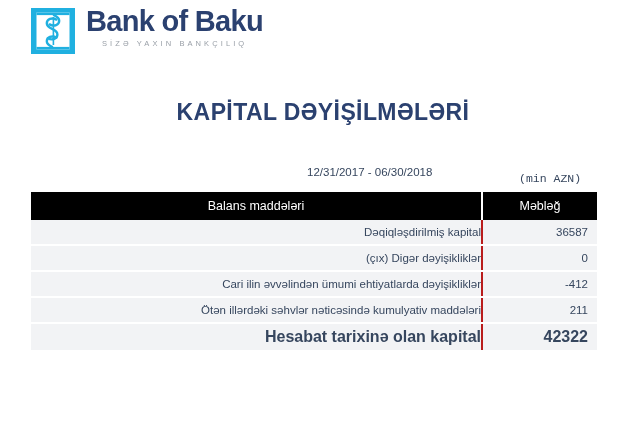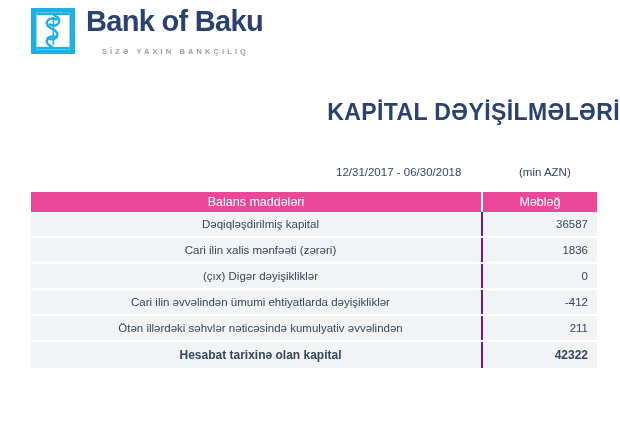--- a/index.html
+++ b/index.html
@@ -38,37 +38,37 @@
   }
   .brand-name {
     font-size: 29px;
     line-height: 30px;
     font-weight: bold;
     color: #2b4170;
     letter-spacing: -0.7px;
     white-space: nowrap;
   }
   .brand-tagline {
-    margin-top: 11px;
+    margin-top: 3px;
     font-size: 7.5px;
     line-height: 9px;
     color: #9aa0a8;
     letter-spacing: 3.1px;
-    font-weight: bold;
+    font-weight: normal;
     white-space: nowrap;
     padding-left: 16px;
   }
 
   
   .page-title {
     position: absolute;
     left: 0;
     right: 0;
     top: 99px;
-    text-align: right;
+    text-align: center;
     font-size: 23px;
     font-weight: bold;
     color: #2b4170;
     letter-spacing: 0.4px;
     padding-left: 26px;
   }
 
   
   .meta-line {
     position: absolute;
@@ -77,76 +77,76 @@
     top: 166px;
     height: 16px;
     font-size: 11.5px;
     color: #36465e;
   }
   .meta-period {
     position: absolute;
     left: 276px;
     top: 0;
     white-space: nowrap;
-    margin-left: 29px;
   }
   .meta-unit {
     position: absolute;
     left: 488px;
-    top: 0;
-    white-space: nowrap;
+    top: 6px;
+    white-space: nowrap;
+    font-family: Liberation Mono, monospace;
   }
 
   
   .stmt-table {
     position: absolute;
     left: 31px;
     top: 192px;
     width: 566px;
     border-collapse: collapse;
     table-layout: fixed;
   }
   .stmt-table th,
   .stmt-table td {
     padding: 0;
     margin: 0;
   }
   .col-label { width: 451px; }
   .col-value { width: 115px; }
 
   .hdr-cell {
-    background: #ec4899;
+    background: #000000;
     color: #ffffff;
     font-size: 12.5px;
     font-weight: normal;
-    height: 20px;
+    height: 28px;
     text-align: center;
     vertical-align: middle;
   }
   .hdr-cell.hdr-label { border-right: 2px solid #ffffff; }
 
   .body-row td {
     background: #f2f3f5;
     border-bottom: 2px solid #ffffff;
     height: 24px;
     vertical-align: middle;
     font-size: 11.5px;
     color: #36465e;
   }
   .body-row td.cell-label {
     padding-left: 9px;
-    border-right: 2px solid #701a75;
-    text-align: center;
+    border-right: 2px solid #b91c1c;
+    text-align: right;
   }
   .body-row td.cell-value {
     padding-right: 9px;
     text-align: right;
   }
   .body-row.total td {
-    font-size: 12px;
+    font-size: 16px;
     font-weight: bold;
     border-bottom: none;
     height: 26px;
   }
 </style>
 </head>
 <body>
 
 <div class="brand">
   <span class="brand-mark">
@@ -191,33 +191,29 @@
       <th class="hdr-cell hdr-label">Balans maddələri</th>
       <th class="hdr-cell hdr-value">Məbləğ</th>
     </tr>
   </thead>
   <tbody>
     <tr class="body-row">
       <td class="cell-label">Dəqiqləşdirilmiş kapital</td>
       <td class="cell-value">36587</td>
     </tr>
     <tr class="body-row">
-      <td class="cell-label">Cari ilin xalis mənfəəti (zərəri)</td>
-      <td class="cell-value">1836</td>
-    </tr>
-    <tr class="body-row">
       <td class="cell-label">(çıx) Digər dəyişikliklər</td>
       <td class="cell-value">0</td>
     </tr>
     <tr class="body-row">
       <td class="cell-label">Cari ilin əvvəlindən ümumi ehtiyatlarda dəyişikliklər</td>
       <td class="cell-value">-412</td>
     </tr>
     <tr class="body-row">
-      <td class="cell-label">Ötən illərdəki səhvlər nəticəsində kumulyativ əvvəlindən</td>
+      <td class="cell-label">Ötən illərdəki səhvlər nəticəsində kumulyativ maddələri</td>
       <td class="cell-value">211</td>
     </tr>
     <tr class="body-row total">
       <td class="cell-label">Hesabat tarixinə olan kapital</td>
       <td class="cell-value">42322</td>
     </tr>
   </tbody>
 </table>
 
 </body></html>

